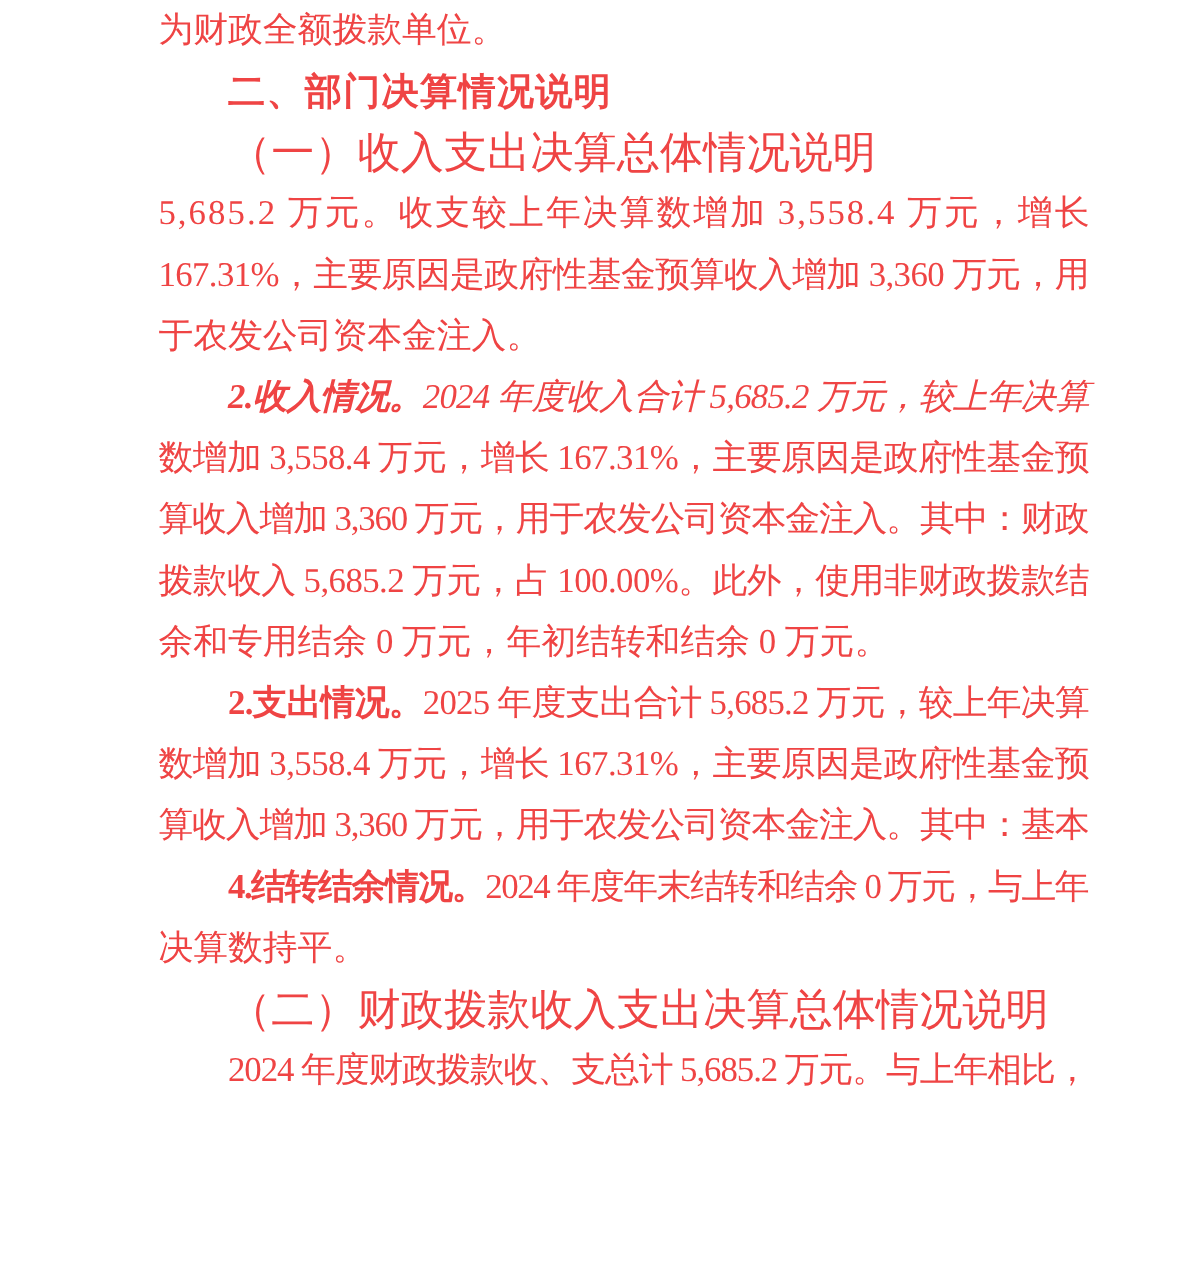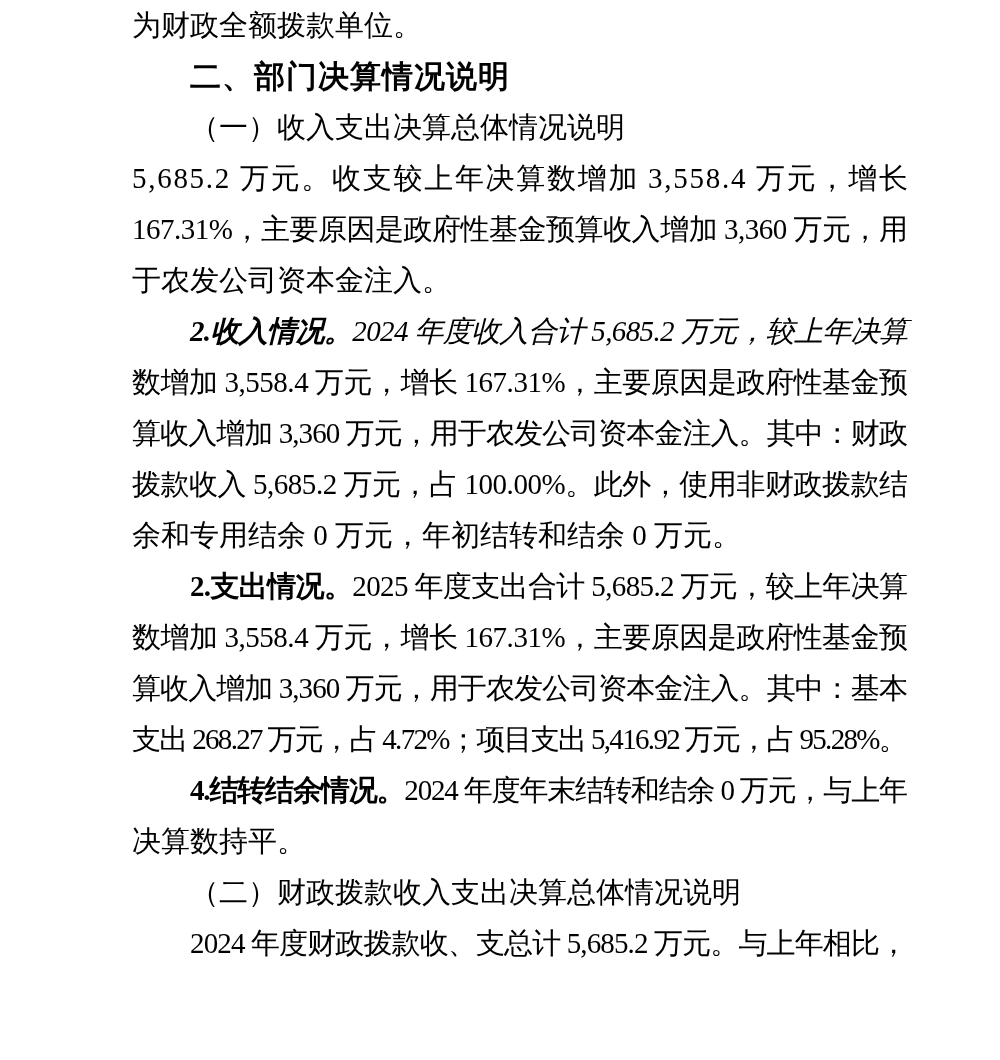--- a/index.html
+++ b/index.html
@@ -4,21 +4,21 @@
 <style>
   * { margin: 0; padding: 0; box-sizing: border-box; }
   html, body { background: #ffffff; }
   .page {
     position: relative;
     width: 1000px;
     height: 1060px;
     background: #ffffff;
     overflow: hidden;
     font-family: "Liberation Serif", serif;
-    color: #000000;
+    color: #ef4444;
   }
   .doc {
     position: absolute;
     left: 132px;
     top: 0;
     width: 776px;
   }
   .line {
     height: 51px;
     line-height: 51px;
@@ -30,40 +30,39 @@
   .line.ind { padding-left: 58px; }
   .fit { display: inline-block; white-space: nowrap; }
   .seg { font-weight: normal; }
   .lead { font-weight: bold; }
   .h1 .fit {
     font-family: "Liberation Sans", sans-serif;
     font-weight: bold;
     font-size: 31px;
     letter-spacing: 1px;
   }
-  .sub .fit { font-size: 29px; }
+  .sub .fit { font-size: 36px; }
 </style>
 </head>
 <body>
 
 <div class="page">
   <div class="doc">
       <div class="line body"><span class="fit"><span class="seg">为财政全额拨款单位。</span></span></div>
       <div class="line h1 ind"><span class="fit"><span class="lead">二、部门决算情况说明</span></span></div>
       <div class="line sub ind"><span class="fit"><span class="seg">（一）收入支出决算总体情况说明</span></span></div>
       <div class="line body"><span class="fit" style="letter-spacing: 1.71px;"><span class="seg">5,685.2 万元。收支较上年决算数增加 3,558.4 万元，增长</span></span></div>
       <div class="line body"><span class="fit" style="letter-spacing: -0.49px;"><span class="seg">167.31%，主要原因是政府性基金预算收入增加 3,360 万元，用</span></span></div>
       <div class="line body"><span class="fit"><span class="seg">于农发公司资本金注入。</span></span></div>
       <div class="line body ind"><span class="fit" style="letter-spacing: -0.63px; font-style: italic;"><span class="lead">2.收入情况。</span><span class="seg">2024 年度收入合计 5,685.2 万元，较上年决算</span></span></div>
       <div class="line body"><span class="fit" style="letter-spacing: -0.46px;"><span class="seg">数增加 3,558.4 万元，增长 167.31%，主要原因是政府性基金预</span></span></div>
       <div class="line body"><span class="fit" style="letter-spacing: -0.93px;"><span class="seg">算收入增加 3,360 万元，用于农发公司资本金注入。其中：财政</span></span></div>
       <div class="line body"><span class="fit" style="letter-spacing: -0.46px;"><span class="seg">拨款收入 5,685.2 万元，占 100.00%。此外，使用非财政拨款结</span></span></div>
       <div class="line body"><span class="fit"><span class="seg">余和专用结余 0 万元，年初结转和结余 0 万元。</span></span></div>
       <div class="line body ind"><span class="fit" style="letter-spacing: -0.63px;"><span class="lead">2.支出情况。</span><span class="seg">2025 年度支出合计 5,685.2 万元，较上年决算</span></span></div>
       <div class="line body"><span class="fit" style="letter-spacing: -0.46px;"><span class="seg">数增加 3,558.4 万元，增长 167.31%，主要原因是政府性基金预</span></span></div>
       <div class="line body"><span class="fit" style="letter-spacing: -0.93px;"><span class="seg">算收入增加 3,360 万元，用于农发公司资本金注入。其中：基本</span></span></div>
-      <div class="line body"><span class="fit" style="letter-spacing: -1.68px;"><span class="seg">支出 268.27 万元，占 4.72%；项目支出 5,416.92 万元，占 95.28%。</span></span></div>
       <div class="line body ind"><span class="fit" style="letter-spacing: -1.16px;"><span class="lead">4.结转结余情况。</span><span class="seg">2024 年度年末结转和结余 0 万元，与上年</span></span></div>
       <div class="line body"><span class="fit"><span class="seg">决算数持平。</span></span></div>
       <div class="line sub ind"><span class="fit"><span class="seg">（二）财政拨款收入支出决算总体情况说明</span></span></div>
       <div class="line body ind"><span class="fit" style="letter-spacing: -0.87px;"><span class="seg">2024 年度财政拨款收、支总计 5,685.2 万元。与上年相比，</span></span></div>
     </div>
 </div>
 
 </body></html>

